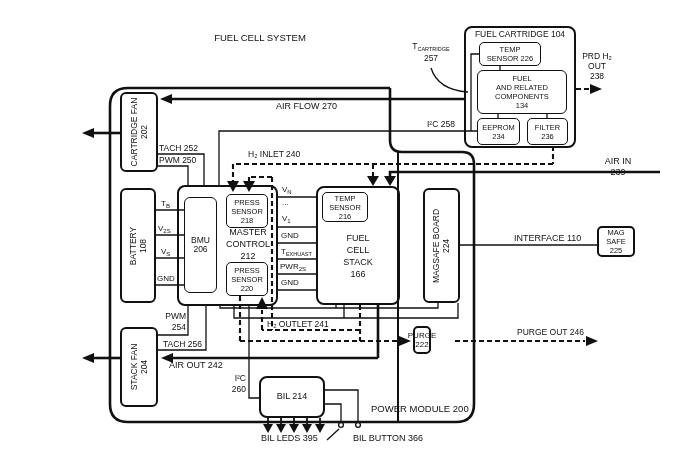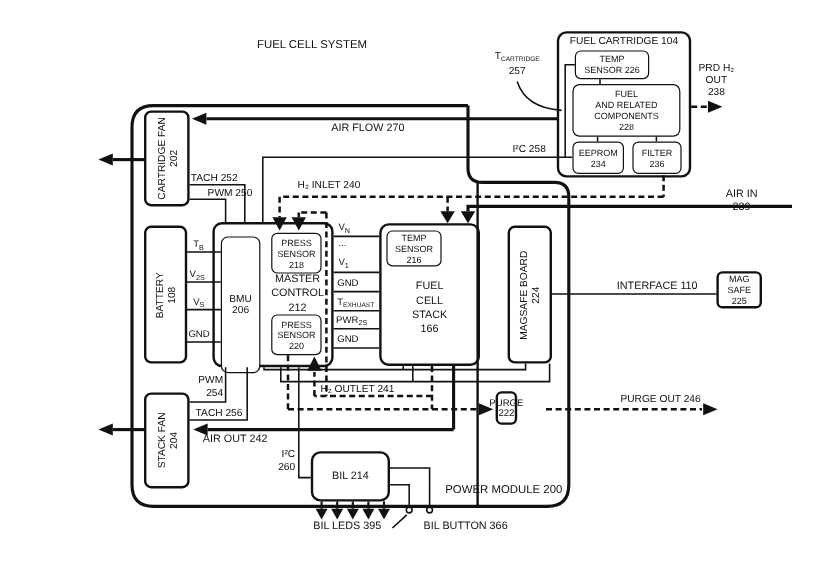--- a/index.html
+++ b/index.html
@@ -27,21 +27,21 @@
     <div style="font-size:8.5px">FUEL CARTRIDGE 104</div>
   </div>
   <div class="bx bw18 f75" style="left:479px;top:42px;width:62px;height:24px;border-radius:5px">
     <div>TEMP</div>
     <div>SENSOR 226</div>
   </div>
   <div class="bx bw18 f75" style="left:477px;top:70px;width:90px;height:44px;border-radius:6px">
     <div>FUEL</div>
     <div>AND RELATED</div>
     <div>COMPONENTS</div>
-    <div>228</div>
+    <div>134</div>
   </div>
   <div class="bx bw18 f75" style="left:477px;top:118px;width:43px;height:27px;border-radius:5px">
     <div>EEPROM</div>
     <div>234</div>
   </div>
   <div class="bx bw18 f75" style="left:527px;top:118px;width:41px;height:27px;border-radius:5px">
     <div>FILTER</div>
     <div>236</div>
   </div>
 
@@ -58,21 +58,21 @@
       </div>
   </div>
   <div class="bx bw22 rot" style="left:120px;top:327px;width:38px;height:80px">
     <div>
         <div>STACK FAN</div>
         <div>204</div>
       </div>
   </div>
 
   <div class="bx bw24" style="left:177px;top:185px;width:101px;height:121px;border-radius:8px"></div>
-  <div class="bx bw18" style="left:184px;top:197px;width:33px;height:114px">
+  <div class="bx bw18" style="left:184px;top:197px;width:33px;height:96px">
     <div>BMU</div>
     <div>206</div>
   </div>
   <div class="bx bw18 f75" style="left:226px;top:194px;width:42px;height:34px;border-radius:5px">
     <div>PRESS</div>
     <div>SENSOR</div>
     <div>218</div>
   </div>
   <div class="bx bw18 f75" style="left:226px;top:262px;width:42px;height:34px;border-radius:5px">
     <div>PRESS</div>
@@ -205,21 +205,21 @@
 
   <div class="lbl c" style="left:599px;top:156px;width:38px">
     <div>AIR IN</div>
     <div>239</div>
   </div>
 
   <div class="lbl" style="left:276px;top:101px">AIR FLOW 270</div>
   <div class="lbl s85" style="left:427px;top:119px">I²C 258</div>
   <div class="lbl s85" style="left:248px;top:149px">H₂ INLET 240</div>
   <div class="lbl s85" style="left:159px;top:143px">TACH 252</div>
-  <div class="lbl s85" style="left:173px;top:155px">PWM 250</div>
+  <div class="lbl s85" style="left:159px;top:155px">PWM 250</div>
 
   <div class="lbl s8" style="left:161px;top:199px"><span>T</span><span class="sb">B</span></div>
   <div class="lbl s8" style="left:158px;top:224px"><span>V</span><span class="sb">2S</span></div>
   <div class="lbl s8" style="left:161px;top:247px"><span>V</span><span class="sb">S</span></div>
   <div class="lbl s8" style="left:157px;top:274px">GND</div>
 
   <div class="lbl s8" style="left:282px;top:185px"><span>V</span><span class="sb">N</span></div>
   <div class="lbl s8" style="left:282px;top:198px">...</div>
   <div class="lbl s8" style="left:282px;top:214px"><span>V</span><span class="sb">1</span></div>
   <div class="lbl s8" style="left:281px;top:231px">GND</div>

